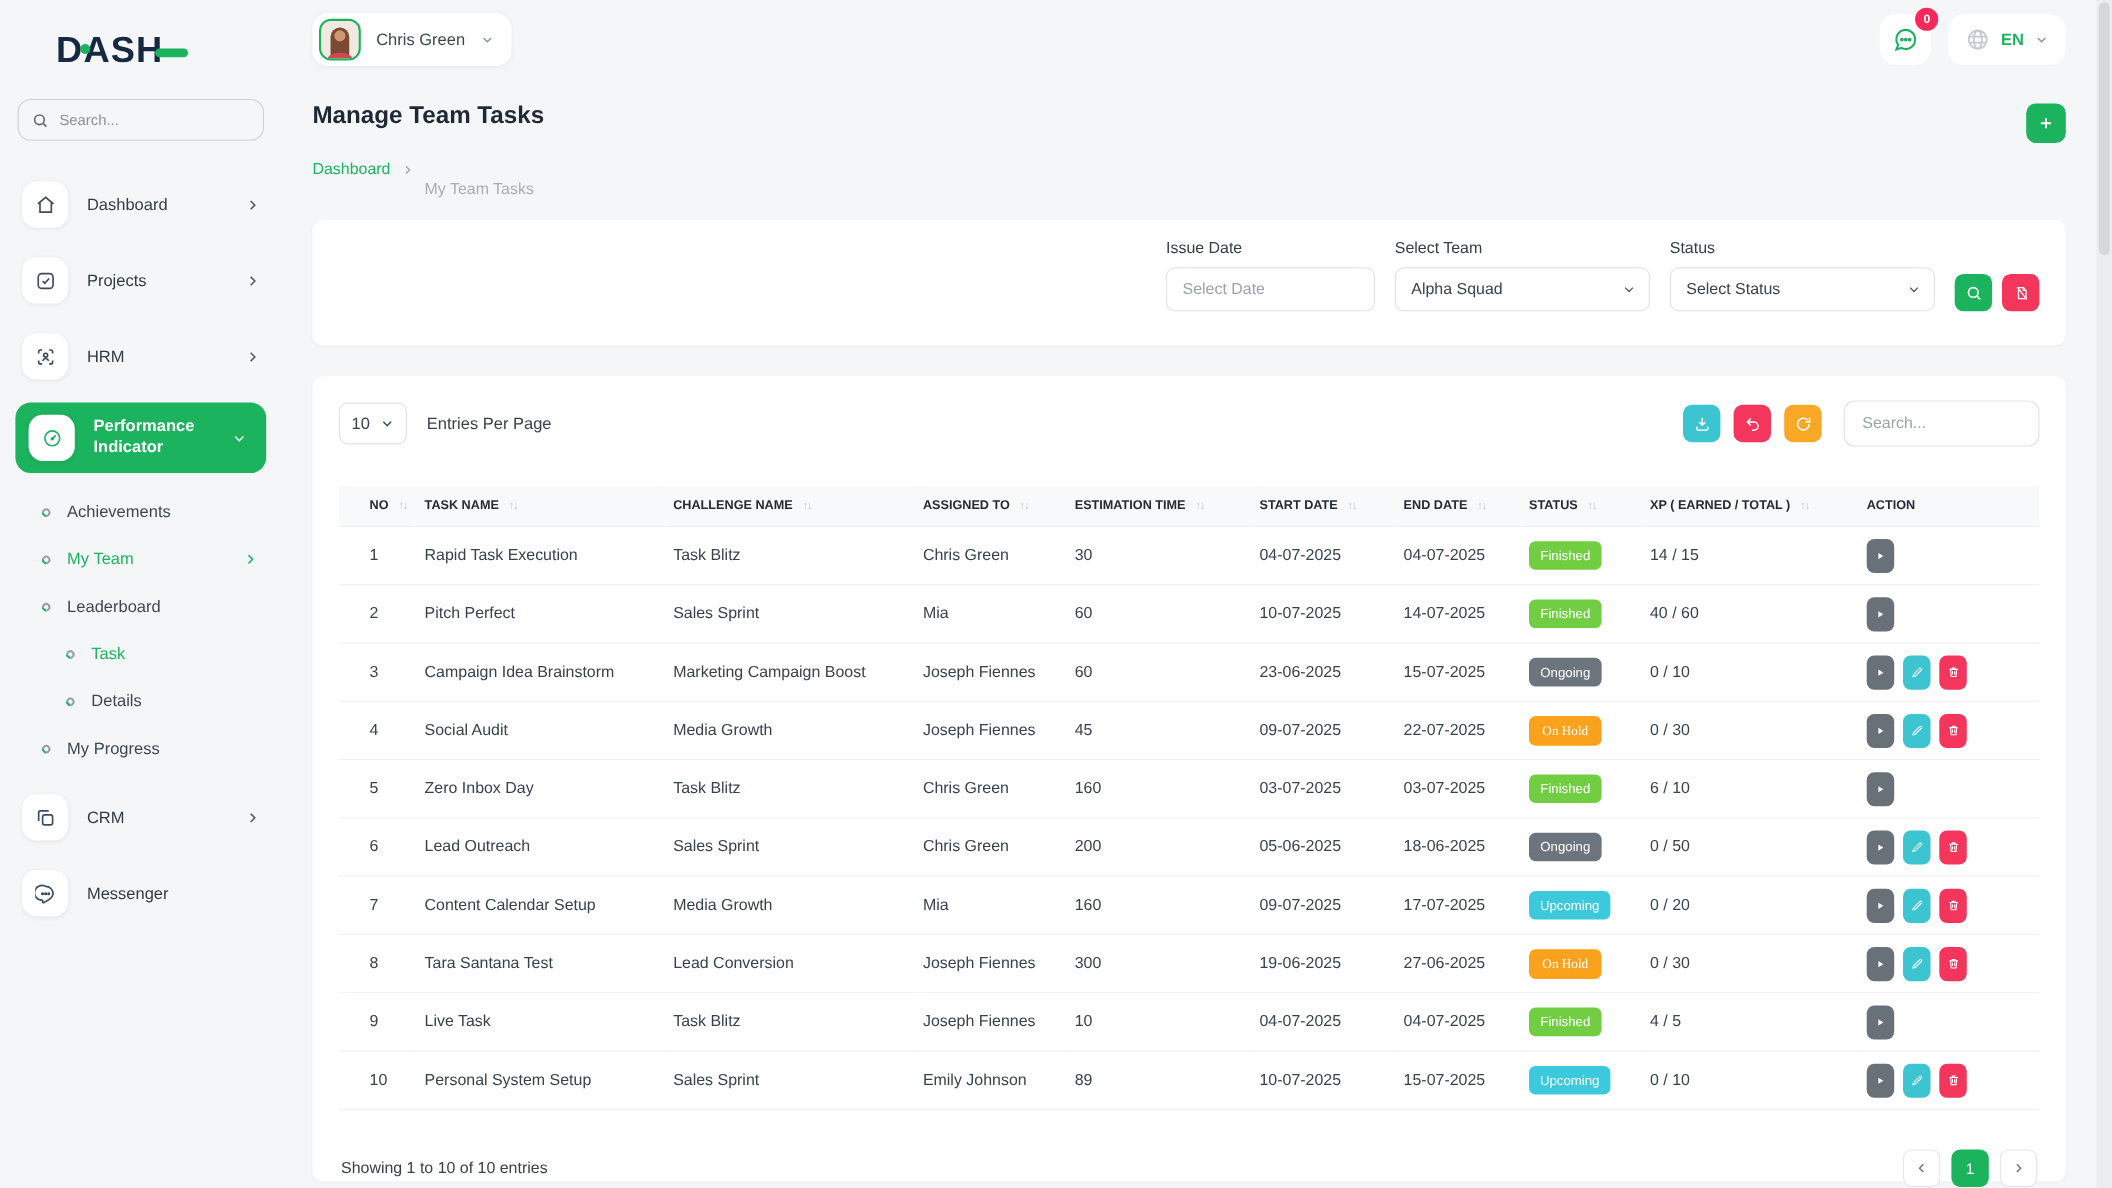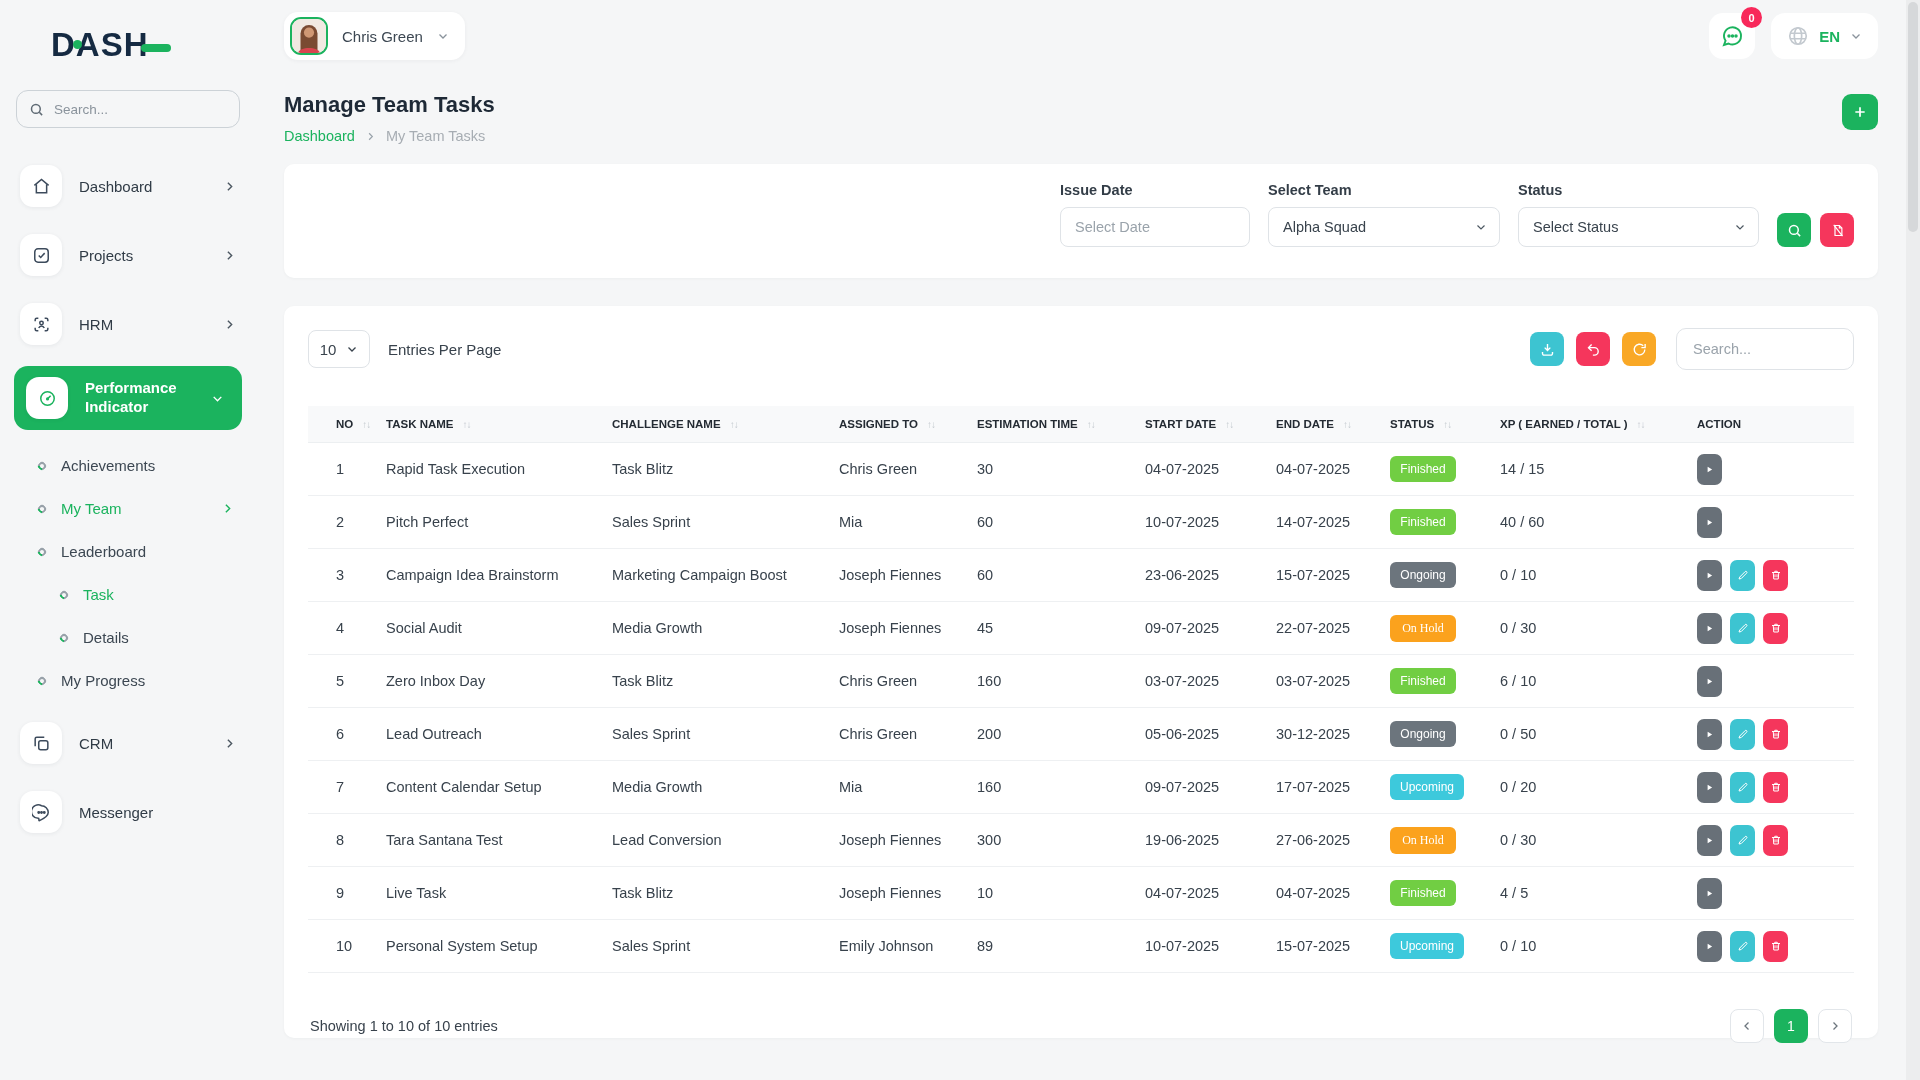--- a/index.html
+++ b/index.html
@@ -46,26 +46,26 @@
   .top-actions{display:flex;align-items:center;gap:16px;}
   .chat-btn{width:46px;height:46px;background:#fff;border-radius:14px;display:flex;align-items:center;justify-content:center;position:relative;border:none;cursor:pointer;}
   .chat-badge{position:absolute;top:-6px;right:-7px;min-width:21px;height:21px;border-radius:50%;background:#F8285A;color:#fff;font-size:11px;font-weight:700;display:flex;align-items:center;justify-content:center;}
   .lang-pill{height:46px;background:#fff;border-radius:14px;display:flex;align-items:center;gap:10px;padding:0 16px;border:none;cursor:pointer;}
   .lang-code{font-size:15px;font-weight:700;color:var(--accent);font-family:inherit;}
   .page-head{display:flex;justify-content:space-between;align-items:flex-start;margin-top:32px;}
   .page-title{margin:0;font-size:22px;font-weight:700;color:#1e2936;}
   .breadcrumb{display:flex;align-items:center;gap:10px;margin-top:10px;font-size:14.5px;}
   .bc-link{color:var(--accent);cursor:pointer;}
   .bc-sep{color:#9aa3ab;display:flex;}
-  .bc-current{color:#a7adb3;}
+  .bc-current{color:#a7adb3;margin-top:36px;}
   .add-btn{width:36px;height:36px;background:var(--accent);border:none;border-radius:9px;color:#fff;display:flex;align-items:center;justify-content:center;cursor:pointer;margin-top:2px;}
   
   .filter-card{background:#fff;border-radius:10px;margin-top:20px;height:114px;display:flex;justify-content:flex-end;align-items:flex-start;padding:18px 24px;gap:18px;box-shadow:0 1px 3px rgba(30,40,60,.04);}
   .fgroup{display:flex;flex-direction:column;gap:9px;}
-  .flabel{font-size:14.5px;color:#333d47;font-weight:bold;}
+  .flabel{font-size:14.5px;color:#333d47;}
   .finput{width:190px;height:40px;border:1px solid #dfe3e7;border-radius:8px;padding:0 14px;font-size:14.5px;color:#4a545e;font-family:inherit;outline:none;background:#fff;}
   .finput::placeholder{color:#9aa3ab;}
   .fselect{height:40px;border:1px solid #dfe3e7;border-radius:8px;padding:0 12px 0 14px;font-size:14.5px;color:#39434d;display:flex;align-items:center;justify-content:space-between;cursor:pointer;background:#fff;}
   .w195{width:232px;} .w199{width:241px;}
   .fbtns{display:flex;gap:9px;margin-top:31px;}
   .sq34{width:34px;height:34px;border:none;border-radius:8px;color:#fff;display:flex;align-items:center;justify-content:center;cursor:pointer;}
   .bg-green{background:var(--accent);} .bg-pink{background:var(--pink);}
   .bg-teal{background:var(--teal);} .bg-orange{background:var(--orange);}
   
   .table-card{background:#fff;border-radius:10px;margin-top:28px;height:732px;padding:16px 24px 0;box-shadow:0 1px 3px rgba(30,40,60,.04);display:flex;flex-direction:column;gap:20px;}
@@ -529,21 +529,21 @@
               </div>
             </td>
           </tr>
           <tr>
             <td>6</td>
             <td>Lead Outreach</td>
             <td>Sales Sprint</td>
             <td>Chris Green</td>
             <td>200</td>
             <td>05-06-2025</td>
-            <td>30-12-2025</td>
+            <td>18-06-2025</td>
             <td><span class="badge ongoing">Ongoing</span></td>
             <td>0 / 50</td>
             <td>
               <div class="act">
                 <button class="abtn play">
                   <svg width="9" height="9" viewBox="0 0 24 24">
                     <path d="M7 4.5 19 12 7 19.5z" fill="currentColor"></path>
                   </svg>
                 </button>
                 <button class="abtn edit">

